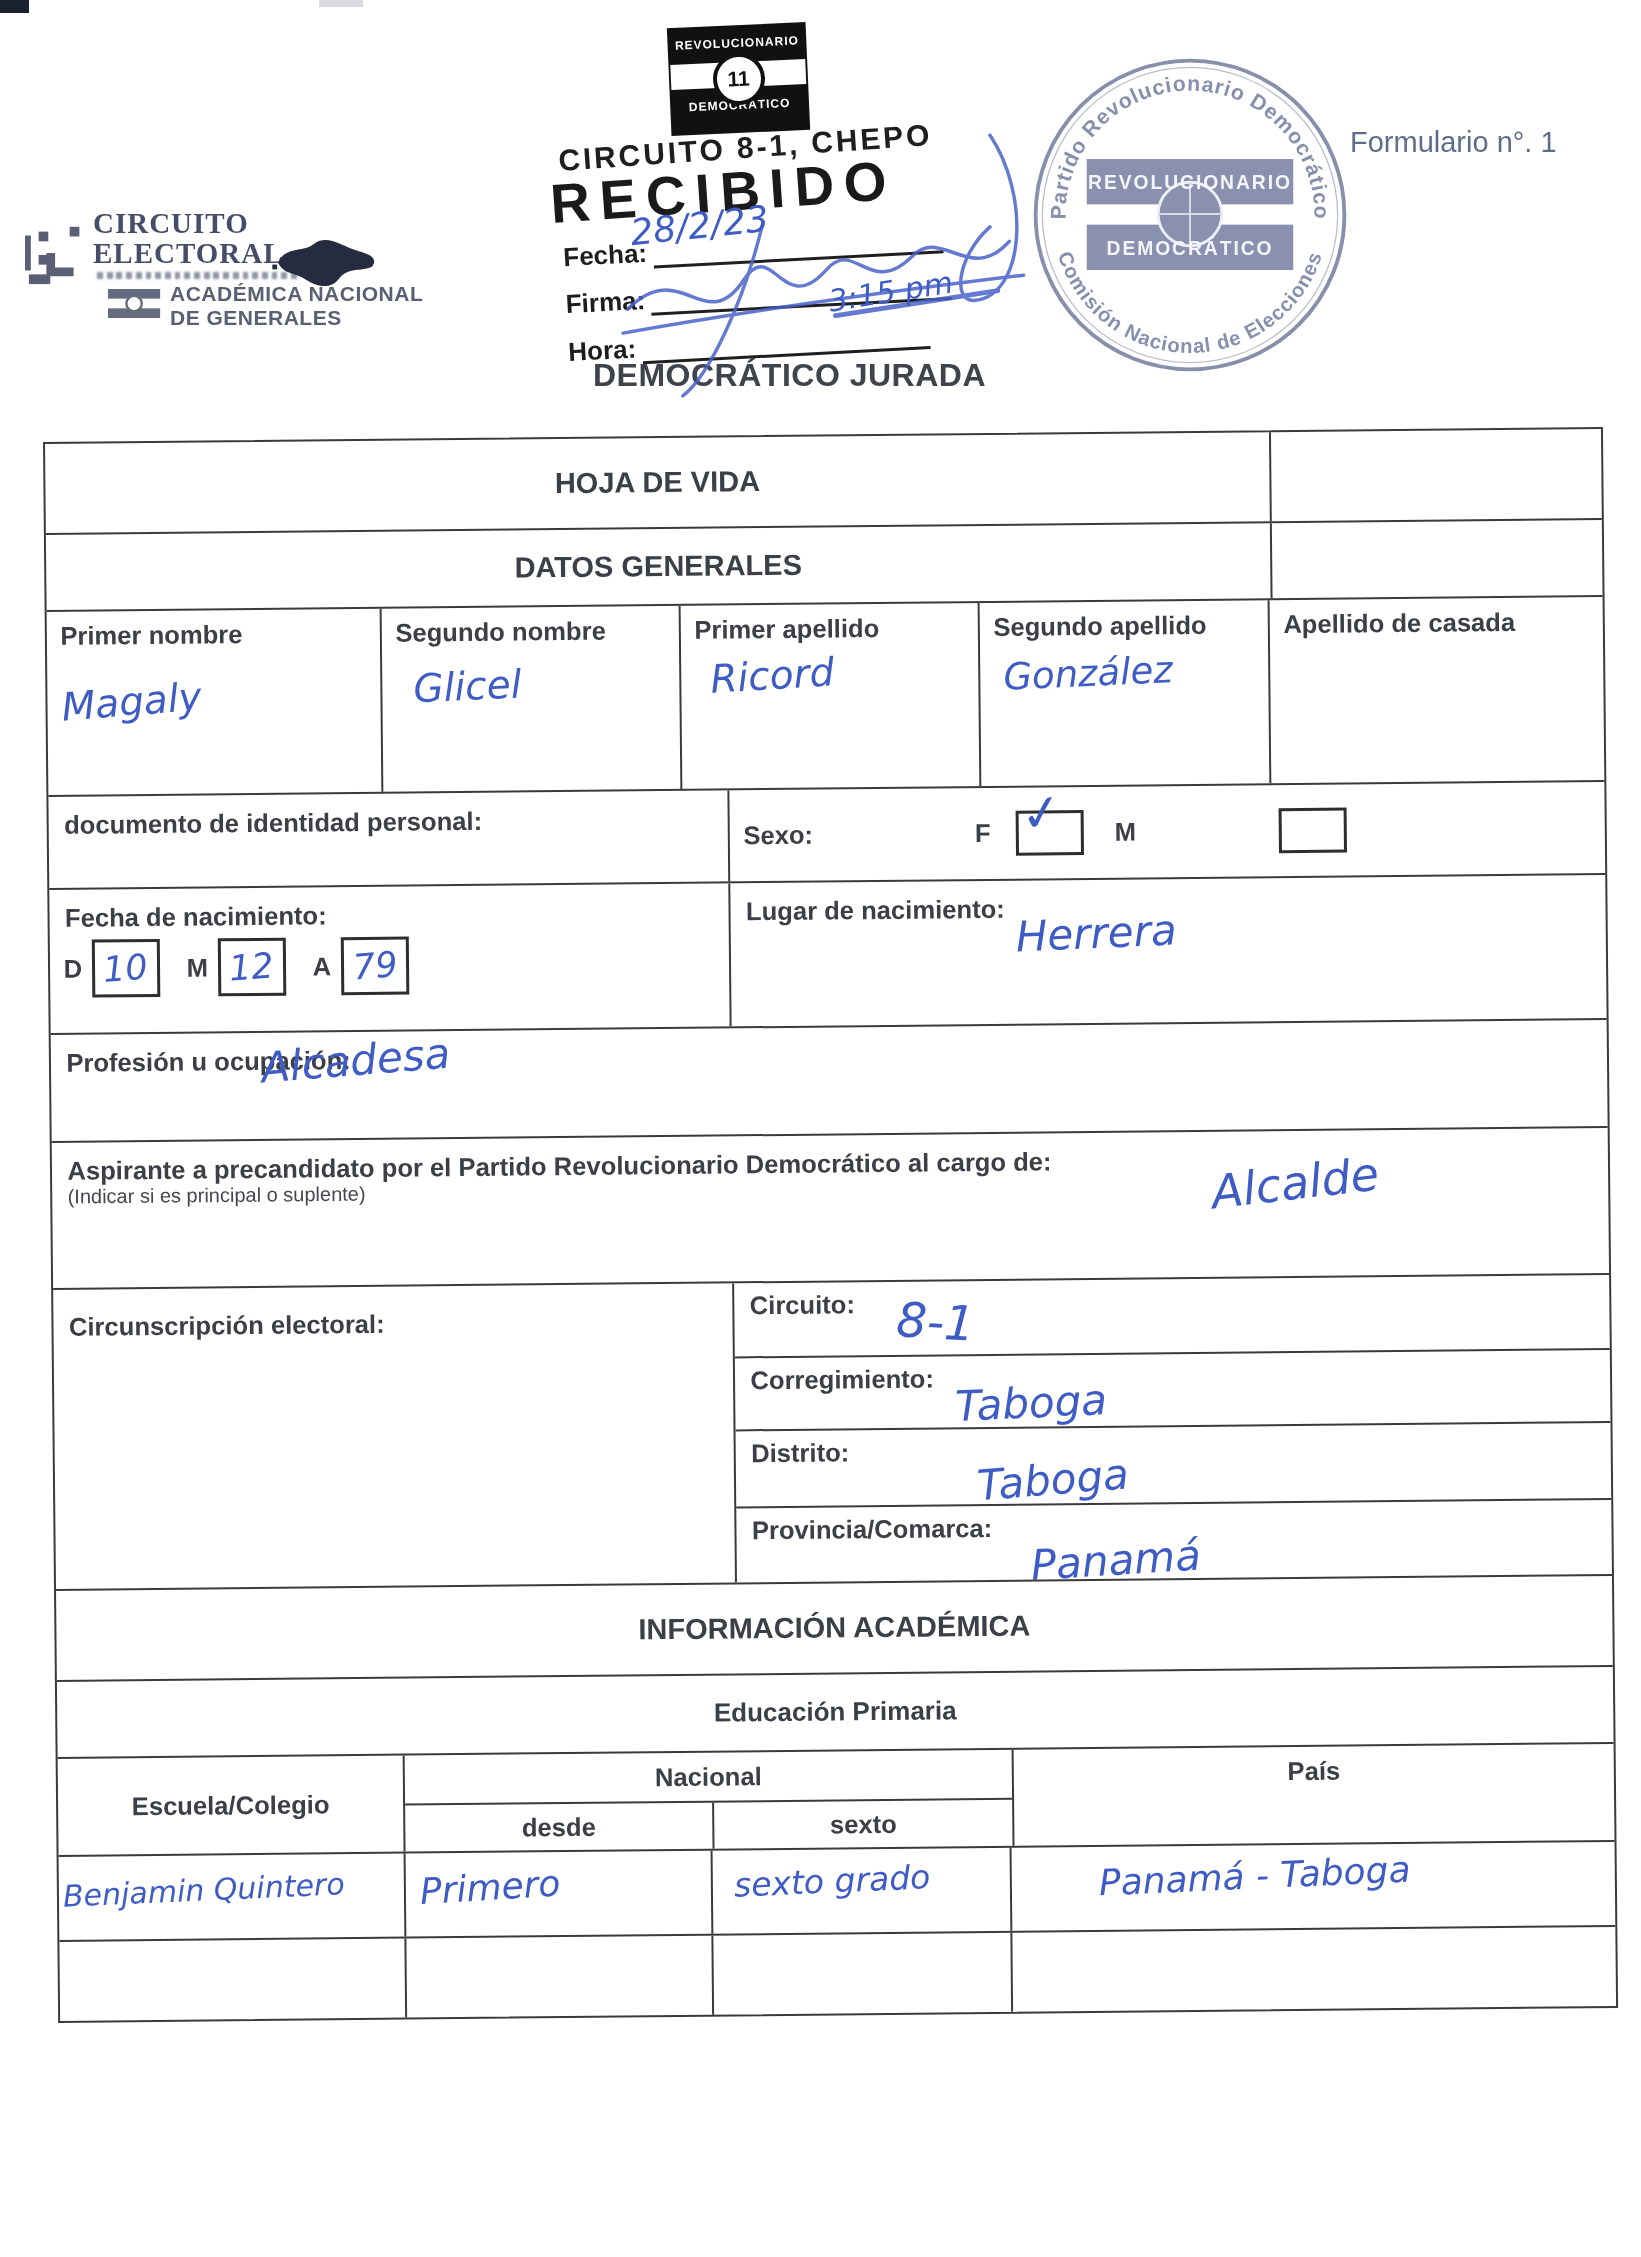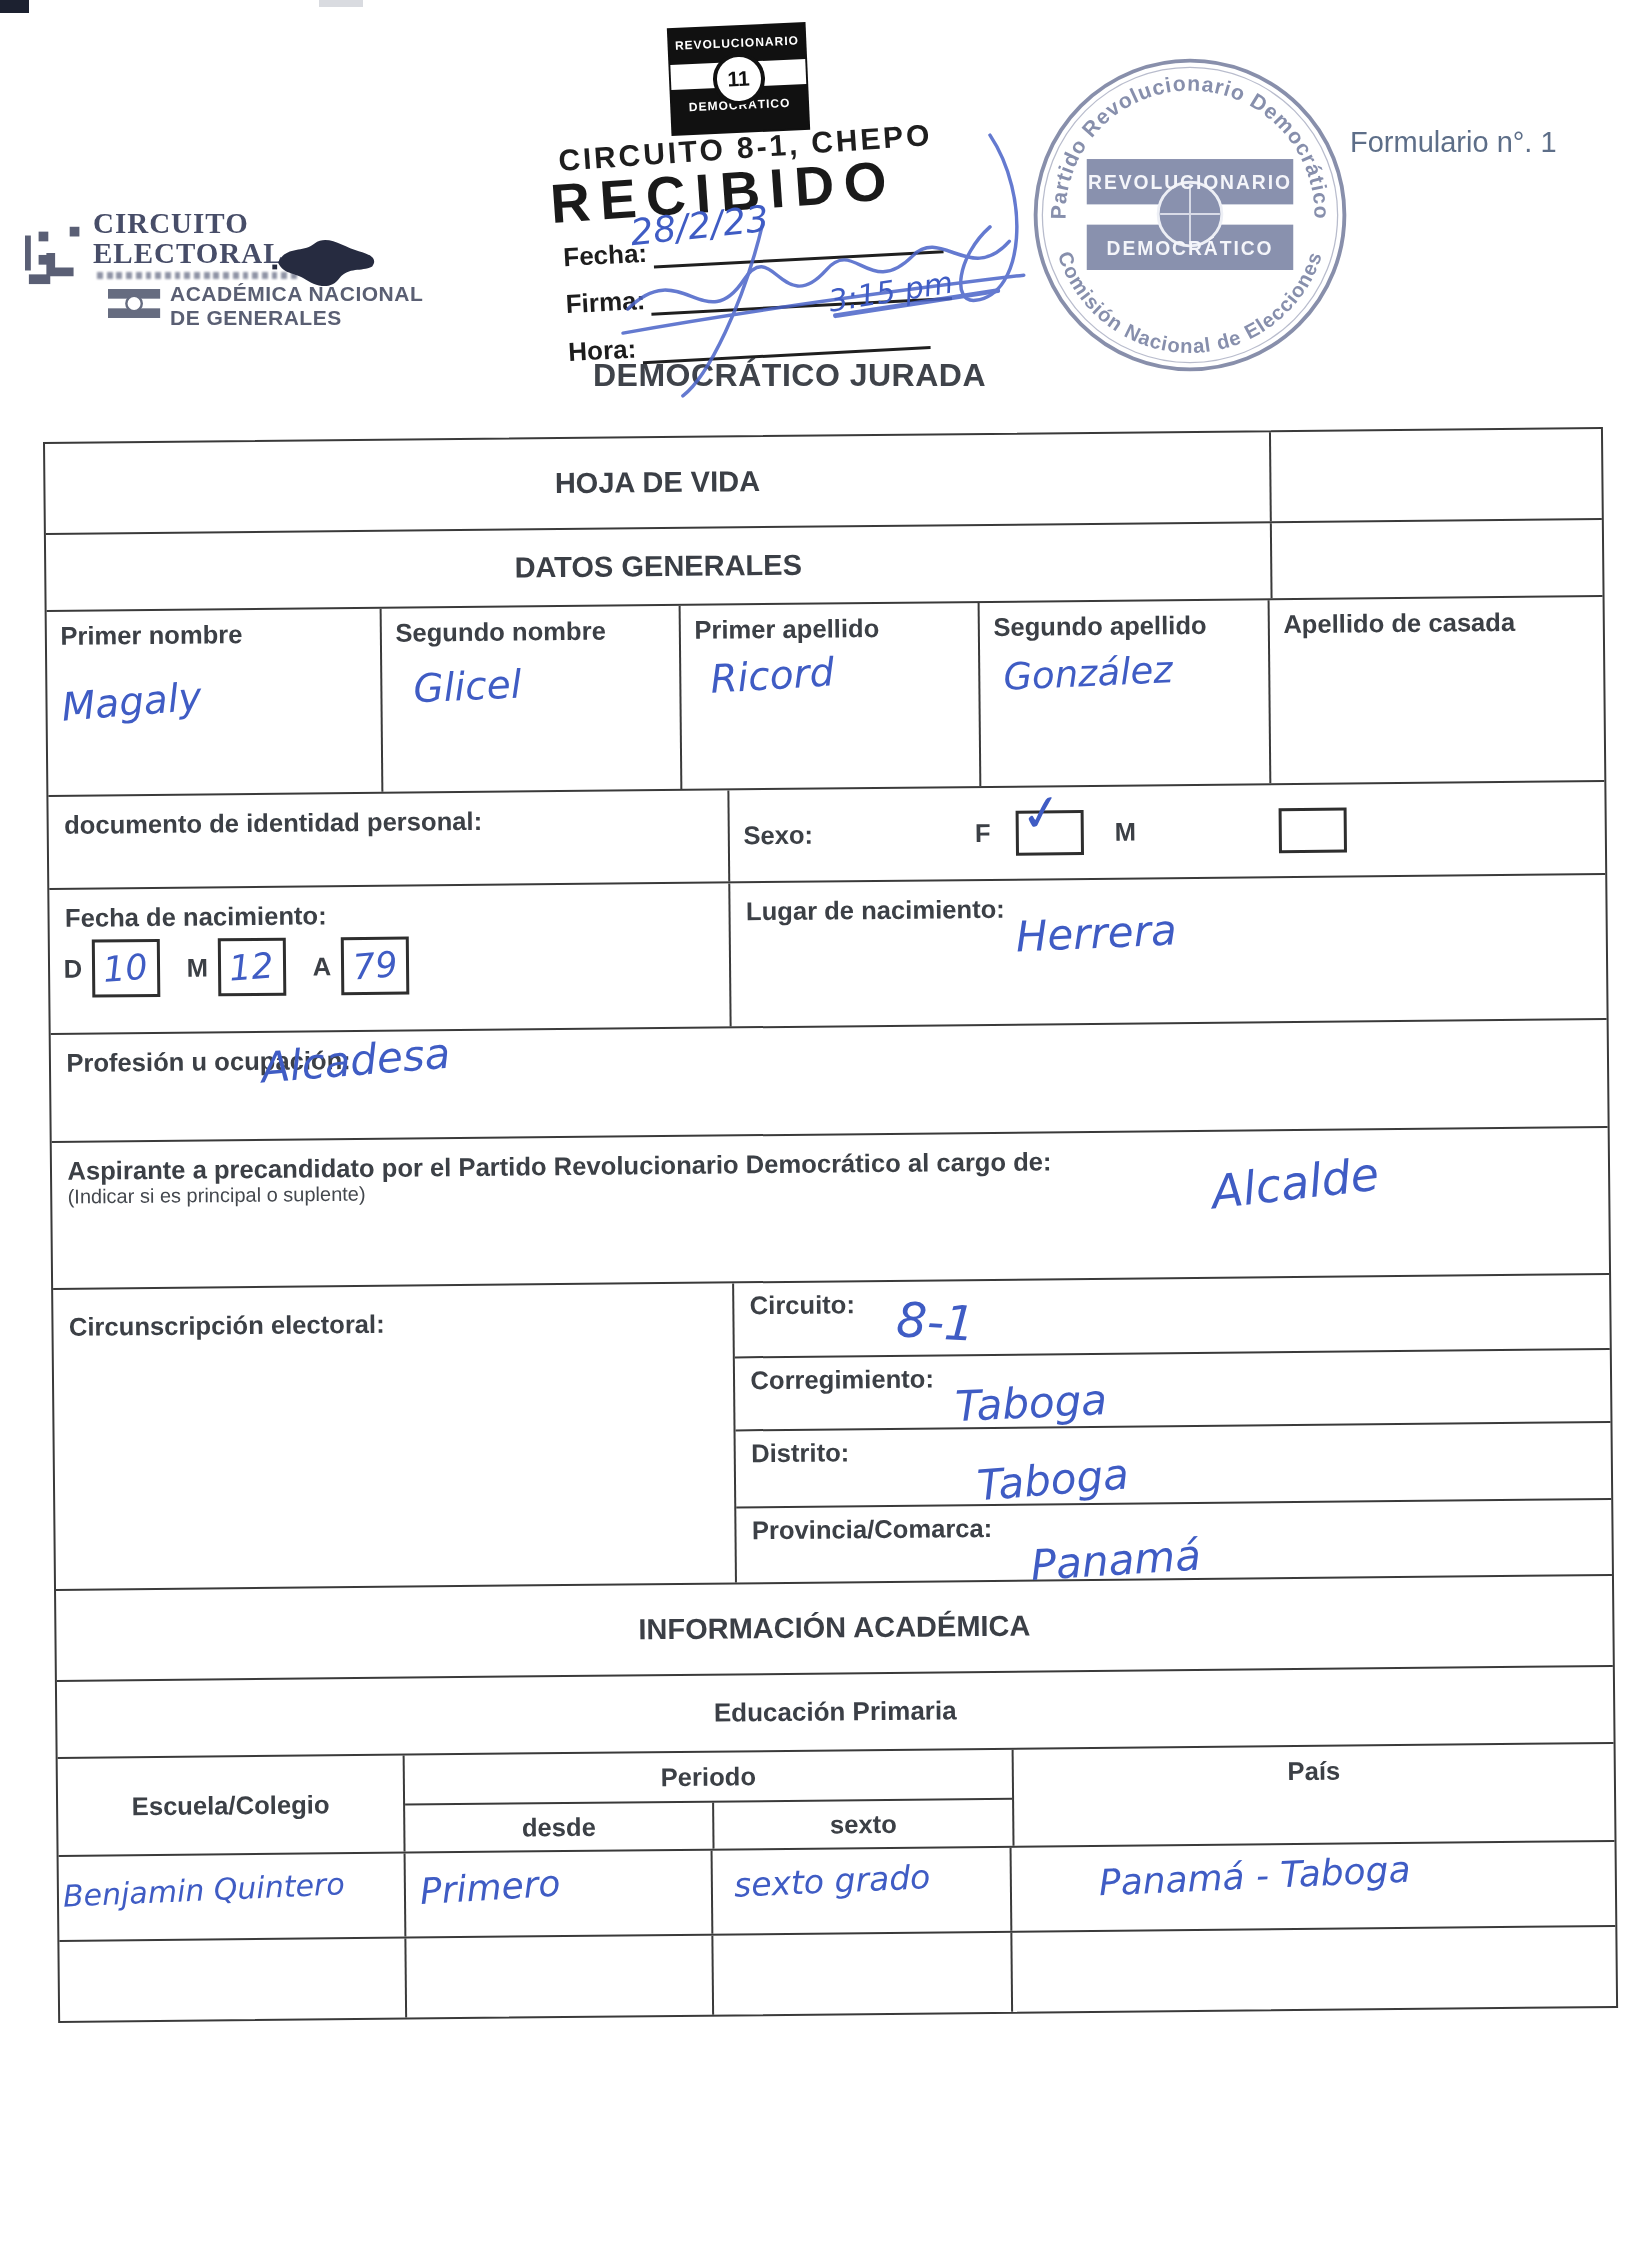--- a/index.html
+++ b/index.html
@@ -292,21 +292,21 @@
     <div class="row center" style="height:77px">
       <span class="subsect">Educación Primaria</span>
     </div>
 
     <div class="row" style="height:98px">
       <div class="cell center" style="width:345px">
         <span class="lbl">Escuela/Colegio</span>
       </div>
       <div class="cell col" style="width:609px">
         <div class="center" style="height:48px;border-bottom:2.9px solid #3a3a3a">
-          <span class="lbl">Periodo</span>
+          <span class="lbl">Nacional</span>
         </div>
         <div style="display:flex;flex:1">
           <div class="center" style="width:307px;box-sizing:border-box">
             <span class="lbl">desde</span>
           </div>
           <div class="center" style="flex:1;border-left:2.9px solid #3a3a3a">
             <span class="lbl">sexto</span>
           </div>
         </div>
       </div>

